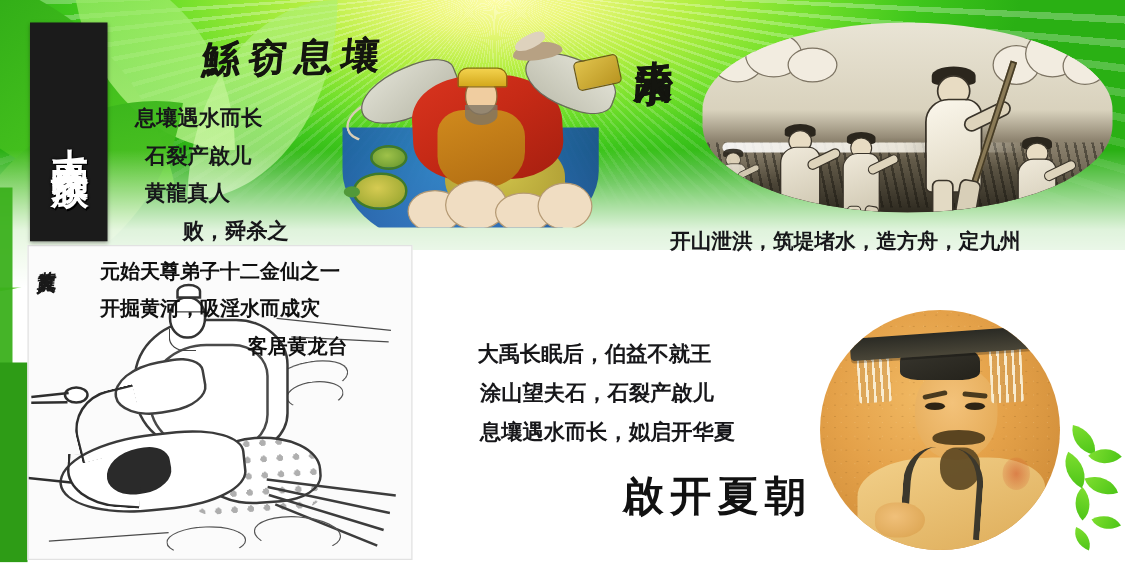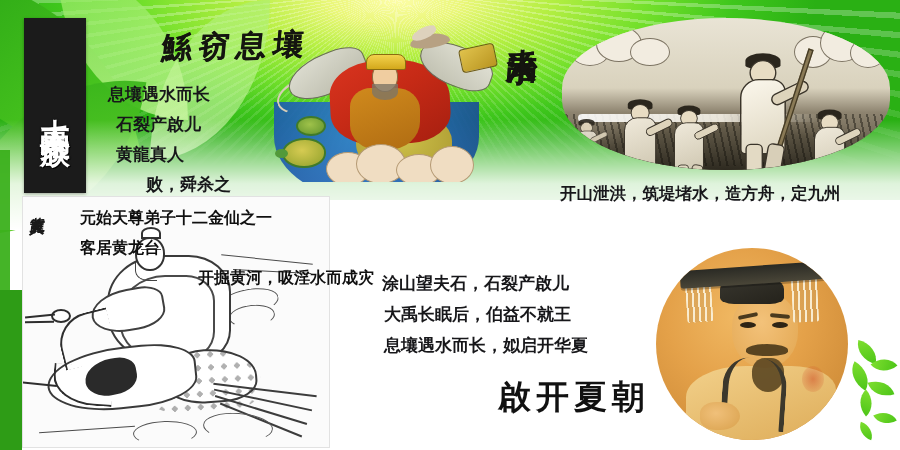--- a/index.html
+++ b/index.html
@@ -86,21 +86,21 @@
 
   
   .txtblock{ position:absolute; z-index:7; color:#17171a; }
   .txtblock .ln{ white-space:nowrap; }
 
   #block-gunqie{ left:108px; top:80px; font-size:17px; line-height:30px; font-weight:600; }
   #block-gunqie .ln:nth-child(2){ padding-left:8px; }
   #block-gunqie .ln:nth-child(3){ padding-left:8px; }
   #block-gunqie .ln:nth-child(4){ padding-left:38px; }
 
-  #block-zhishui{ left:536px; top:178px; font-size:16.5px; line-height:31px; font-weight:600;margin-left:24px; }
+  #block-zhishui{ left:536px; top:178px; font-size:16.5px; line-height:31px; font-weight:600; }
   #block-zhishui .ln:nth-child(2){ padding-left:5px; }
 
   #block-qikai{ left:382px; top:268px; font-size:17px; line-height:31px; font-weight:600; }
   #block-qikai .ln:nth-child(2){ padding-left:2px; }
   #block-qikai .ln:nth-child(3){ padding-left:2px; }
 
   #block-huanglong{ left:80px; top:203px; font-size:16px; line-height:30px; font-weight:600; color:#101010;}
   #block-huanglong .ln:nth-child(3){ padding-left:118px; }
 
   .bottom-heading{
@@ -631,27 +631,27 @@
       </div>
     <div class="ink ink-cloud c3"></div>
     <div class="ink ink-cloud c4"></div>
     <div class="ink ink-stroke s3"></div>
   </div>
 
   <div class="ink-vlabel">黄龍真人</div>
 
   <div class="txtblock" id="block-huanglong">
     <div class="ln">元始天尊弟子十二金仙之一</div>
+    <div class="ln">开掘黄河，吸淫水而成灾</div>
     <div class="ln">客居黄龙台</div>
-    <div class="ln">开掘黄河，吸淫水而成灾</div>
   </div>
 
   <div class="txtblock" id="block-qikai">
+    <div class="ln">大禹长眠后，伯益不就王</div>
     <div class="ln">涂山望夫石，石裂产啟儿</div>
-    <div class="ln">大禹长眠后，伯益不就王</div>
     <div class="ln">息壤遇水而长，姒启开华夏</div>
   </div>
 
   <div class="pic" id="pic-qi">
     <div class="grain"></div>
     <div class="robe"></div>
     <div class="face"></div>
     <div class="brow-l"></div>
     <div class="brow-r"></div>
     <div class="eye-l"></div>

